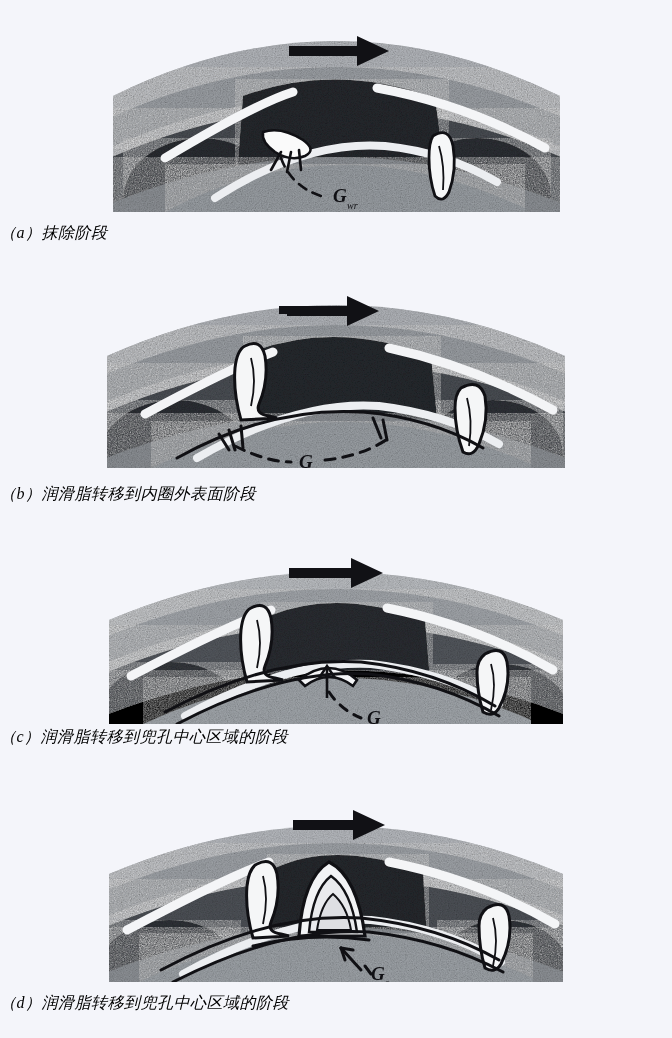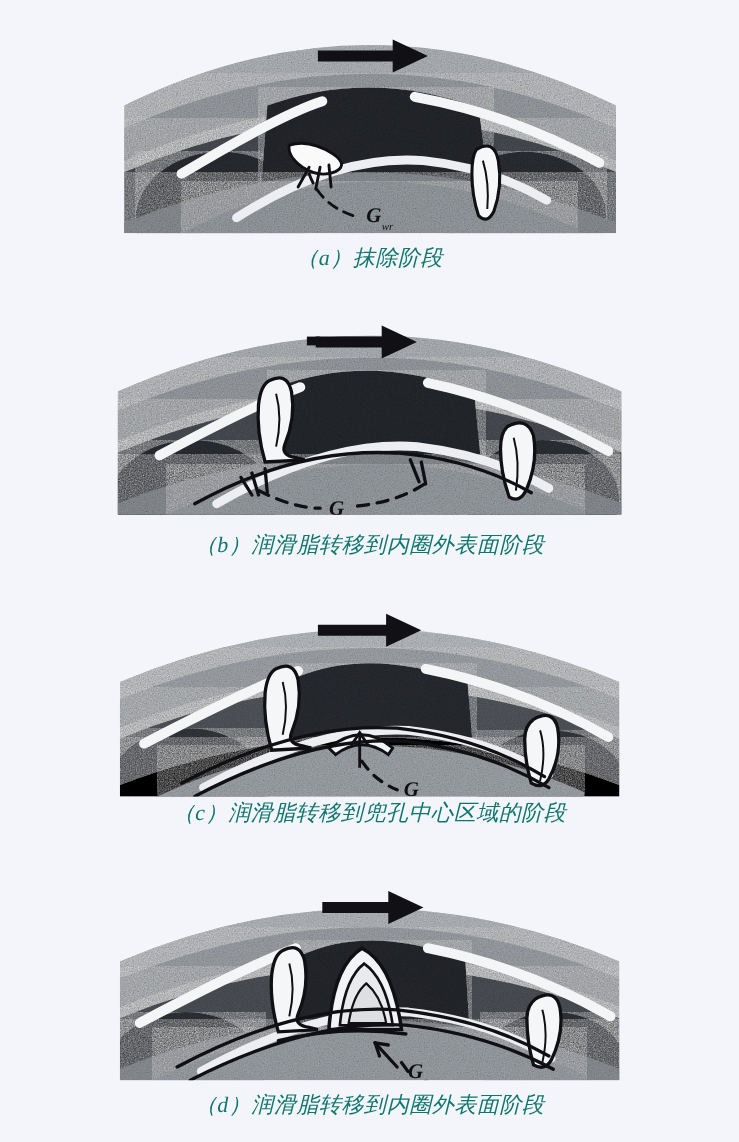--- a/index.html
+++ b/index.html
@@ -27,25 +27,24 @@
   }
   .panel-image {
     position: relative;
     margin: 0 auto;
     display: block;
   }
   .panel-image svg {
     display: block;
   }
   .caption {
-    text-align: center;
     font-family: "Liberation Serif", serif;
-    font-size: 20px;
+    font-size: 16px;
     font-style: italic;
-    color: #0f766e;
+    color: #000000;
     letter-spacing: 0.5px;
     white-space: nowrap;
     line-height: 1.1;
   }
   
   #panel-a { top: 0px; }
   #panel-b { top: 272px; }
   #panel-c { top: 544px; }
   #panel-d { top: 800px; }
 
@@ -342,16 +341,16 @@
           <path d="M238,148 L250,150"></path>
           <path d="M238,148 L242,160"></path>
           <path d="M262,166 L268,174"></path>
         </g>
         <g>
           <text x="268" y="180" font-family="Liberation Serif, serif" font-style="italic" font-weight="bold" font-size="19" fill="#101014">G</text>
           <text x="282" y="186" font-family="Liberation Serif, serif" font-style="italic" font-size="10" fill="#101014">s</text>
         </g>
       </svg>
     </div>
-    <div class="caption">（d）润滑脂转移到内圈外表面阶段</div>
+    <div class="caption">（d）润滑脂转移到兜孔中心区域的阶段</div>
   </div>
 
 </div>
 
 </body></html>

